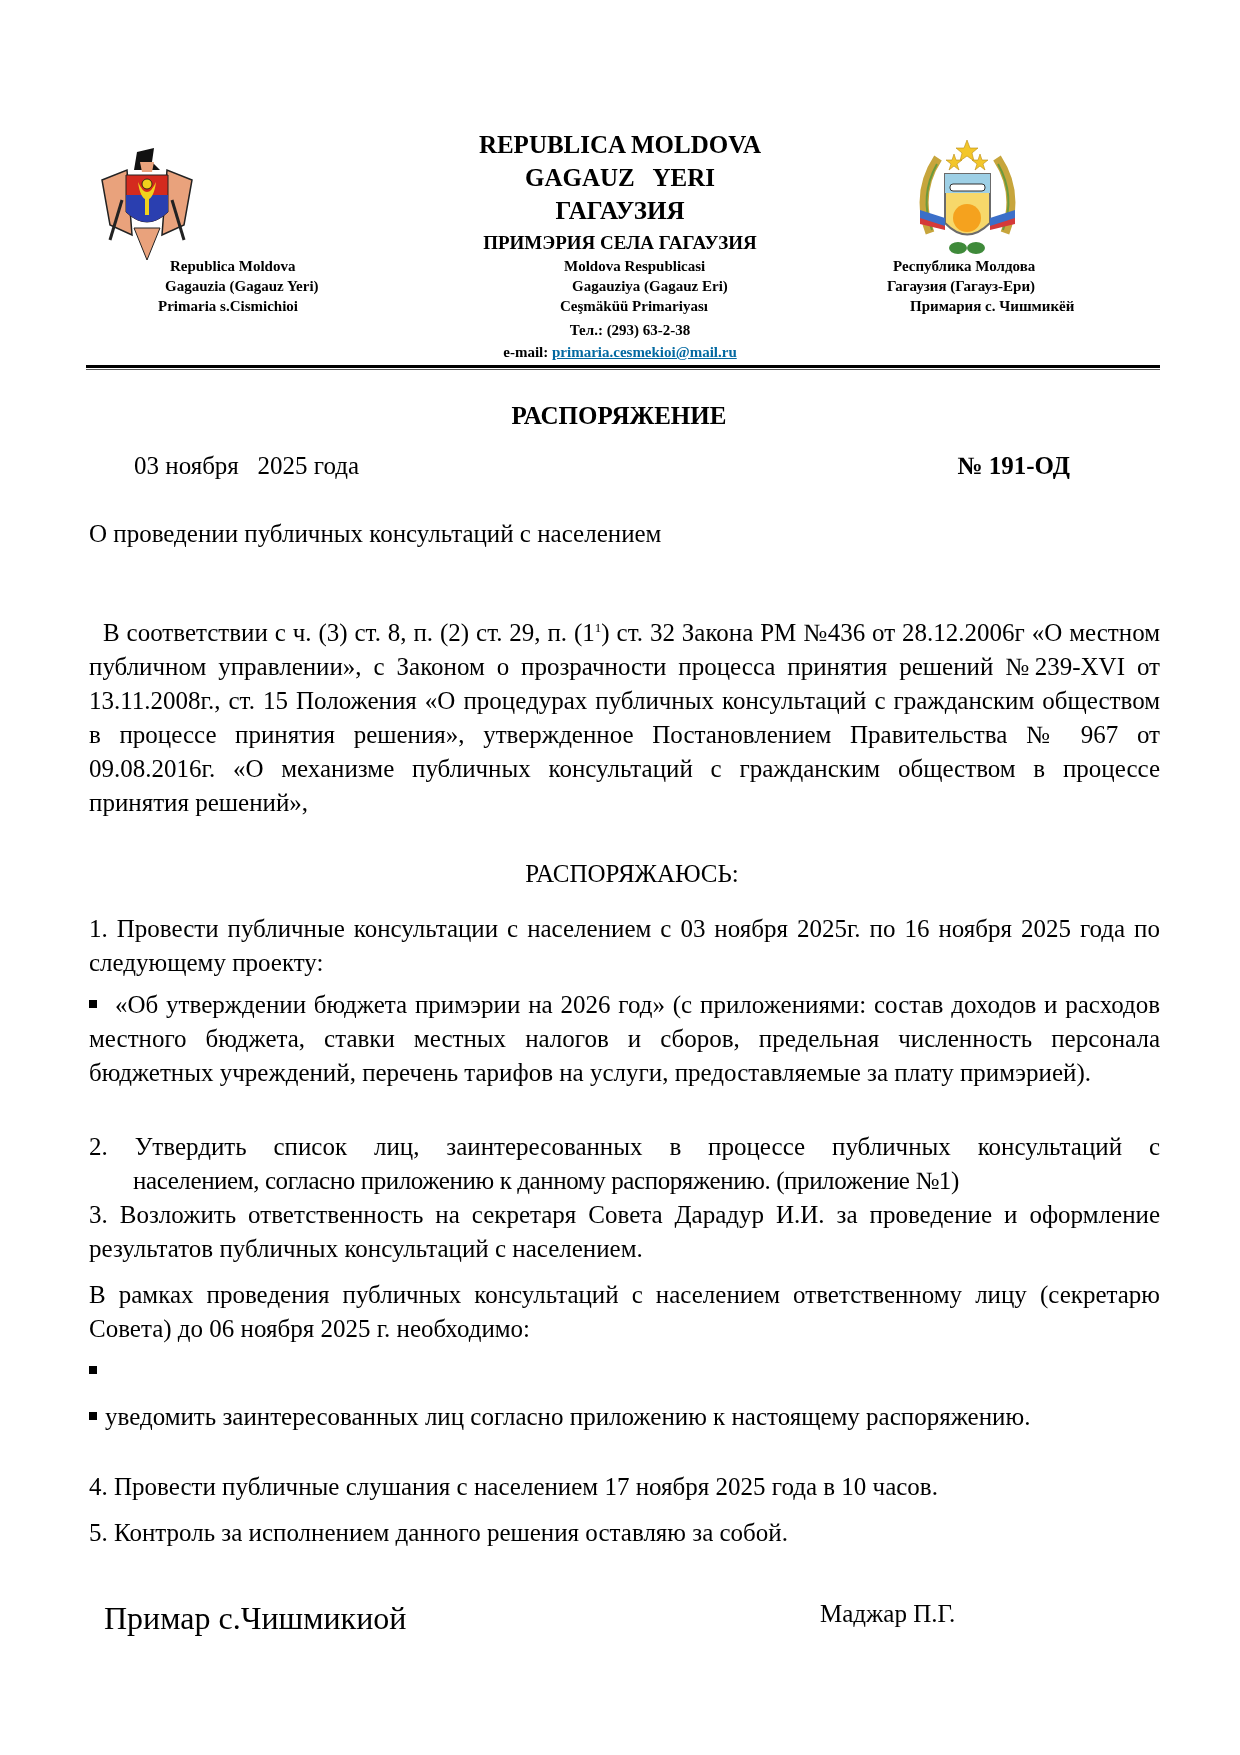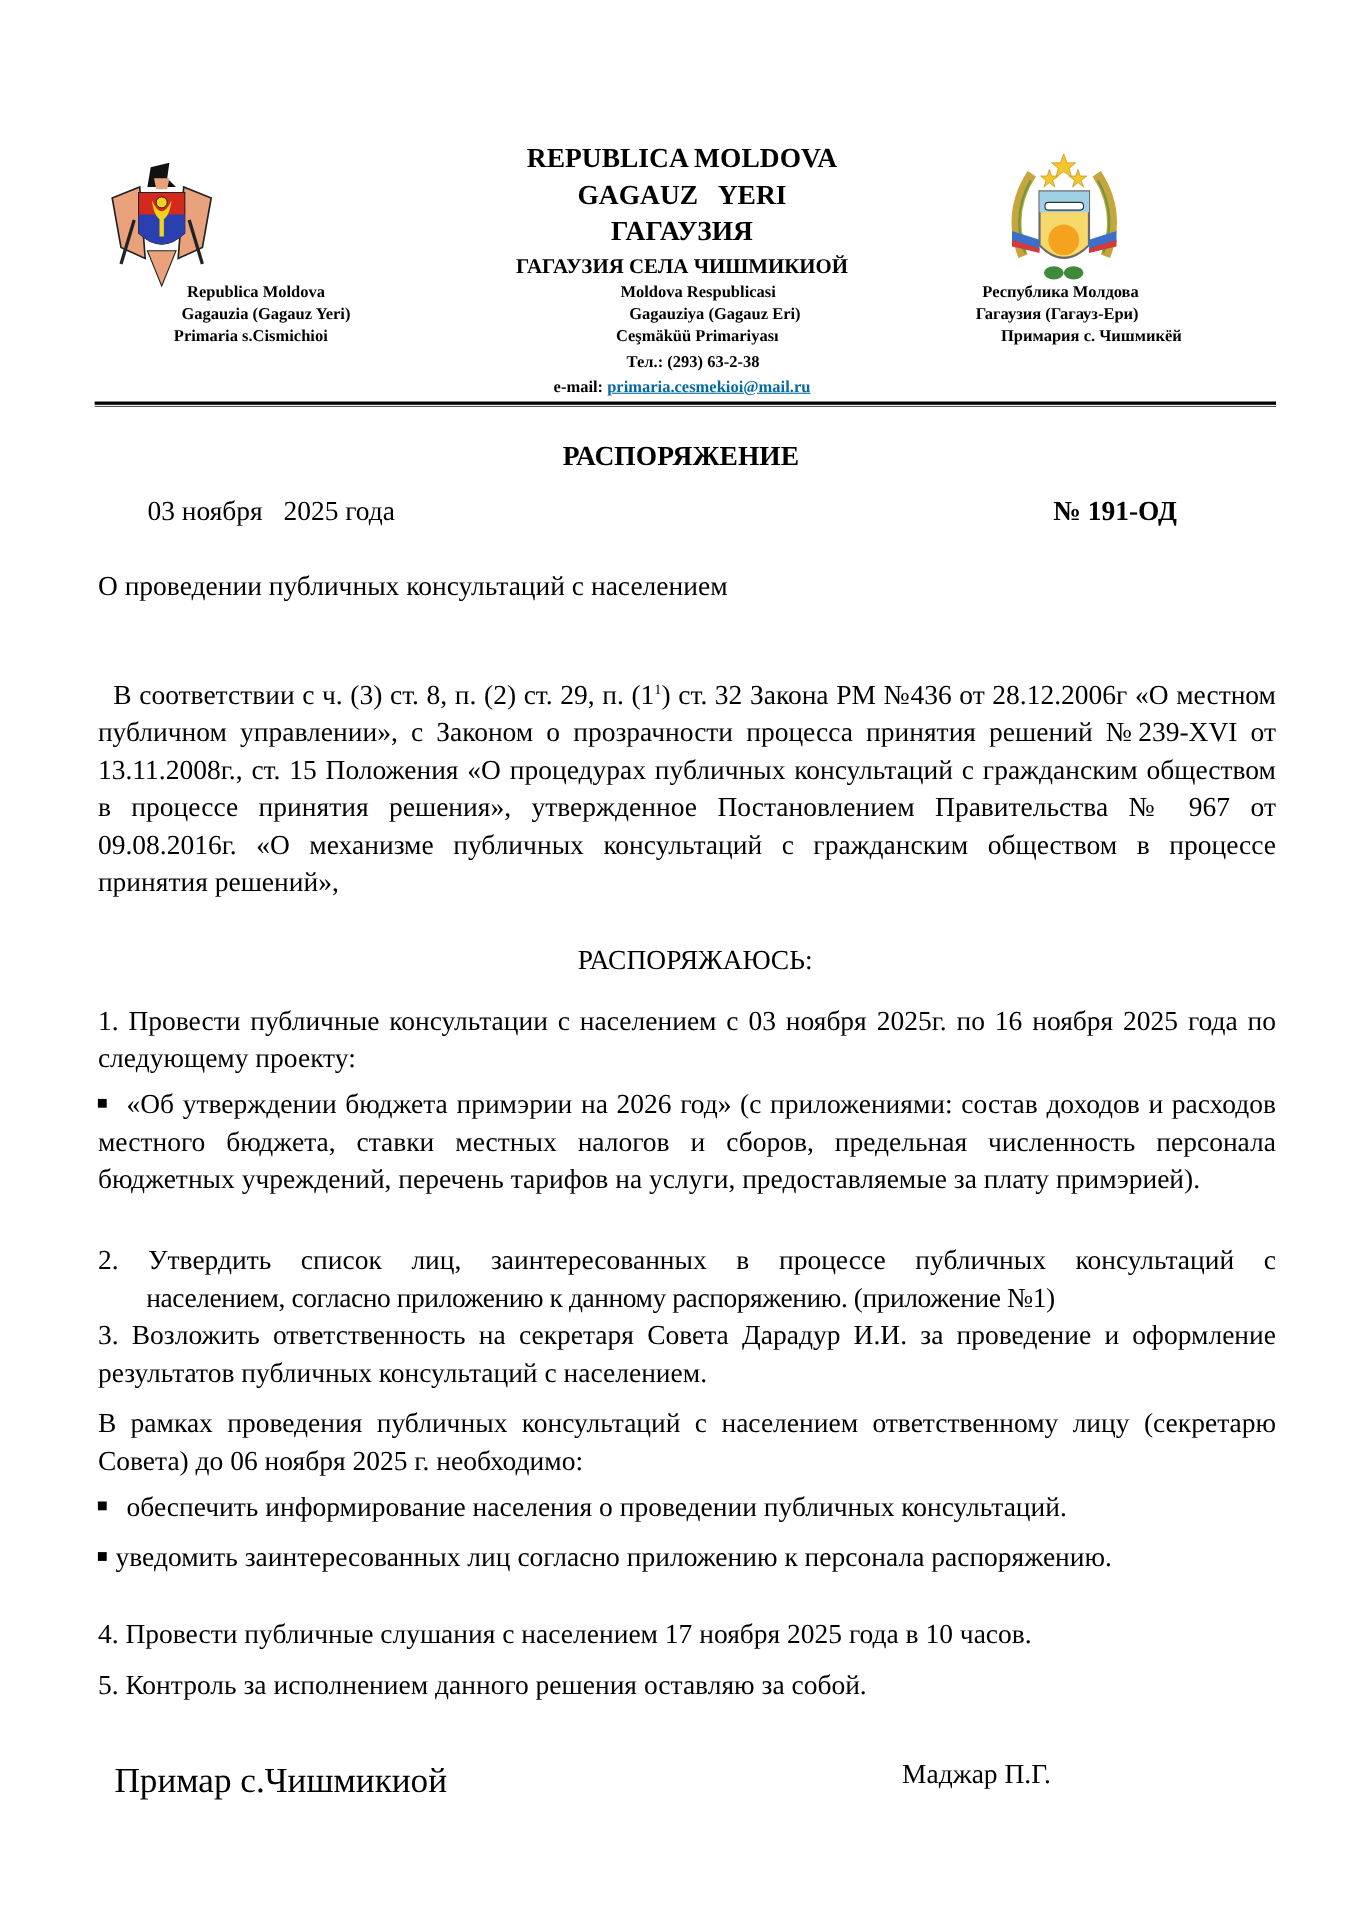--- a/index.html
+++ b/index.html
@@ -90,21 +90,21 @@
     <path d="M105,80 L80,88 L80,92 L105,86 Z" fill="#d43a3a"></path>
 
     <ellipse cx="48" cy="110" rx="9" ry="6" fill="#3f8a3a"></ellipse>
     <ellipse cx="66" cy="110" rx="9" ry="6" fill="#3f8a3a"></ellipse>
   </svg>
 </div>
 
 <div class="hdr-title" style="top:130px;">REPUBLICA MOLDOVA</div>
 <div class="hdr-title" style="top:163px; white-space:pre;">GAGAUZ   YERI</div>
 <div class="hdr-title" style="top:196px;">ГАГАУЗИЯ</div>
-<div class="hdr-sub" style="top:232px;">ГАГАУЗИЯ СЕЛА ЧИШМИКИОЙ</div>
+<div class="hdr-sub" style="top:232px;">ПРИМЭРИЯ СЕЛА ГАГАУЗИЯ</div>
 
 <div class="col" style="left:140px; width:215px; top:256px;">
   <div style="text-align:left; padding-left:30px;">Republica Moldova</div>
   <div style="text-align:left; padding-left:25px;">Gagauzia (Gagauz Yeri)</div>
   <div style="text-align:left; padding-left:18px;">Primaria s.Cismichioi</div>
 </div>
 <div class="col" style="left:520px; width:220px; top:256px; text-align:left;margin-left:40px;">
   <div style="padding-left:4px;">Moldova Respublicasi</div>
   <div style="padding-left:12px;">Gagauziya (Gagauz Eri)</div>
   <div style="padding-left:0px;">Ceşmäküü Primariyası</div>
@@ -141,23 +141,23 @@
 </div>
 
 <div class="body-text" style="top:1130px; text-align:justify; text-align-last:justify;">2.  Утвердить список лиц, заинтересованных в процессе публичных консультаций с</div>
 <div class="abs" style="left:133px; top:1164px; font-size:25px; line-height:34px; letter-spacing:-0.4px; white-space:nowrap;">населением, согласно приложению к данному распоряжению. (приложение №1)</div>
 
 <div class="body-text" style="top:1198px;">3. Возложить ответственность на секретаря Совета Дарадур И.И. за проведение и оформление результатов публичных консультаций с населением.</div>
 
 <div class="body-text" style="top:1278px;">В рамках проведения публичных консультаций с населением ответственному лицу (секретарю Совета) до 06 ноября 2025 г. необходимо:</div>
 
 <div class="body-text" style="top:1354px;">
-  <span class="bullet-sq"></span><span>обеспечить информирование населения о проведении публичных консультаций.</span>
+  <span class="bullet-sq"></span>
 </div>
 <div class="body-text" style="top:1400px;">
-  <span class="bullet-sq" style="margin-right:8px;"></span><span>уведомить заинтересованных лиц согласно приложению к персонала распоряжению.</span>
+  <span class="bullet-sq" style="margin-right:8px;"></span><span>уведомить заинтересованных лиц согласно приложению к настоящему распоряжению.</span>
 </div>
 
 <div class="body-text" style="top:1470px;">4.  Провести публичные слушания с населением 17 ноября 2025 года в 10 часов.</div>
 <div class="body-text" style="top:1516px;">5.  Контроль за исполнением данного решения оставляю за собой.</div>
 
 <div class="sig-left">Примар с.Чишмикиой</div>
 <div class="sig-right">Маджар П.Г.</div>
 
 </body></html>

